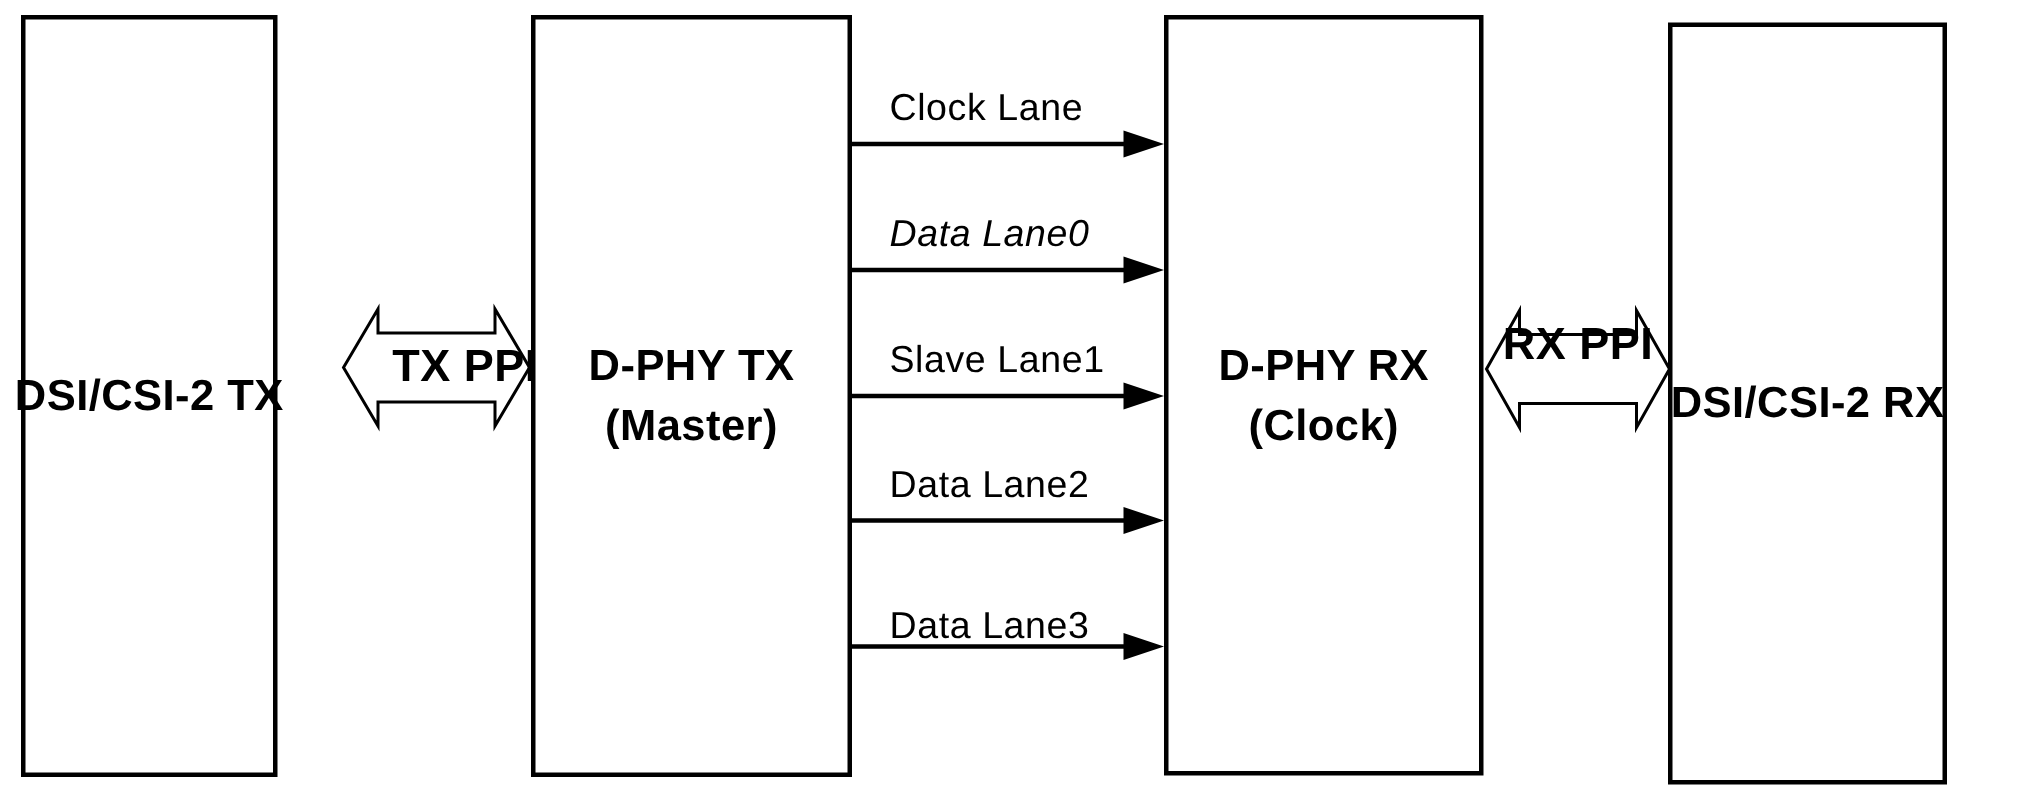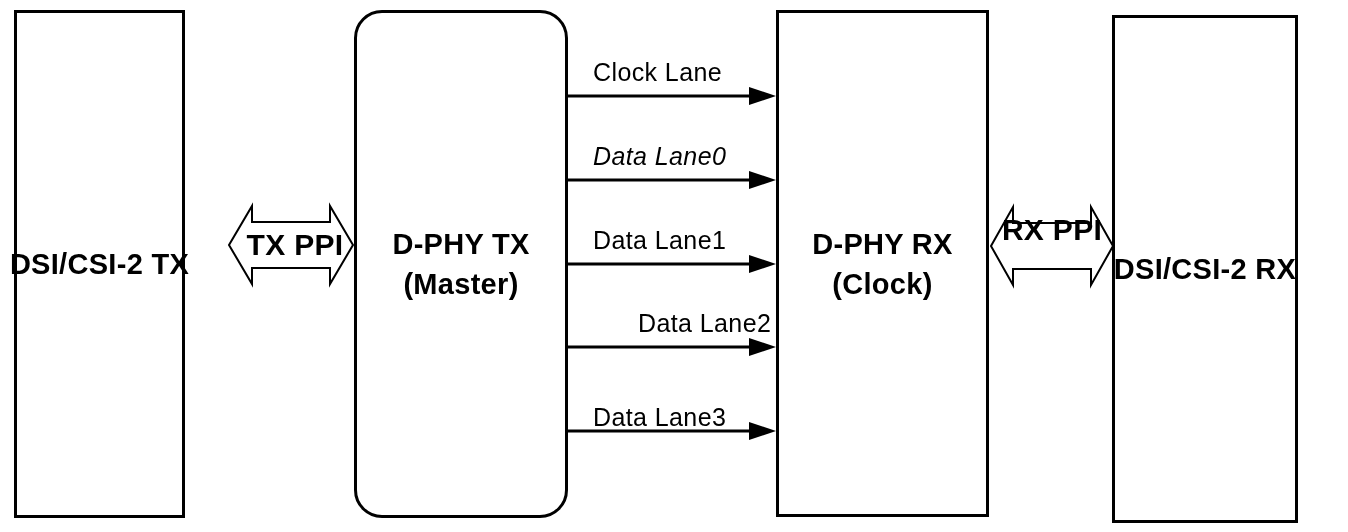--- a/index.html
+++ b/index.html
@@ -35,51 +35,51 @@
     text-align: center;
   }
   .block-label {
     font-size: 29px;
     font-weight: bold;
     line-height: 40px;
     letter-spacing: 0.3px;
     white-space: nowrap;
   }
   #block-1 { left: 14px;   top: 10px; width: 171px; height: 508px; }
-  #block-2 { left: 354px;  top: 10px; width: 214px; height: 508px; border-radius: 28px; }
+  #block-2 { left: 354px;  top: 10px; width: 214px; height: 508px; }
   #block-3 { left: 776px;  top: 10px; width: 213px; height: 507px; }
   #block-4 { left: 1112px; top: 15px; width: 186px; height: 508px; }
 
   .lane-label {
     position: absolute;
     left: 593px;
     height: 28px;
     line-height: 28px;
     font-size: 25px;
     font-weight: 400;
     letter-spacing: 0.4px;
     white-space: nowrap;
     text-align: center;
   }
   #lane-label-0 { top: 58px;  }
   #lane-label-1 { top: 142px; font-style: italic; }
   #lane-label-2 { top: 226px; }
-  #lane-label-3 { top: 309px; margin-left: 45px; }
+  #lane-label-3 { top: 309px; }
   #lane-label-4 { top: 403px; }
 
   .ppi-label {
     position: absolute;
     font-size: 30px;
     font-weight: bold;
     line-height: 40px;
     letter-spacing: 0.3px;
     text-align: center;
     white-space: nowrap;
   }
-  #ppi-label-tx { left: 229px; width: 132px; top: 225px; }
+  #ppi-label-tx { left: 244px; width: 132px; top: 225px; }
   #ppi-label-rx { left: 991px; width: 122px; top: 210px; }
 </style>
 </head>
 <body>
 
 <div id="canvas">
 
   <svg id="shapes" viewBox="0 0 1348 532" xmlns="http://www.w3.org/2000/svg">
 
     <g stroke="#000000" fill="#000000">
@@ -123,17 +123,17 @@
 
   <div class="block" id="block-4">
     <div class="block-label">DSI/CSI-2 RX</div>
   </div>
 
   <div class="ppi-label" id="ppi-label-tx">TX PPI</div>
   <div class="ppi-label" id="ppi-label-rx">RX PPI</div>
 
   <div class="lane-label" id="lane-label-0">Clock Lane</div>
   <div class="lane-label" id="lane-label-1">Data Lane0</div>
-  <div class="lane-label" id="lane-label-2">Data Lane1</div>
+  <div class="lane-label" id="lane-label-2">Slave Lane1</div>
   <div class="lane-label" id="lane-label-3">Data Lane2</div>
   <div class="lane-label" id="lane-label-4">Data Lane3</div>
 
 </div>
 
 </body></html>

